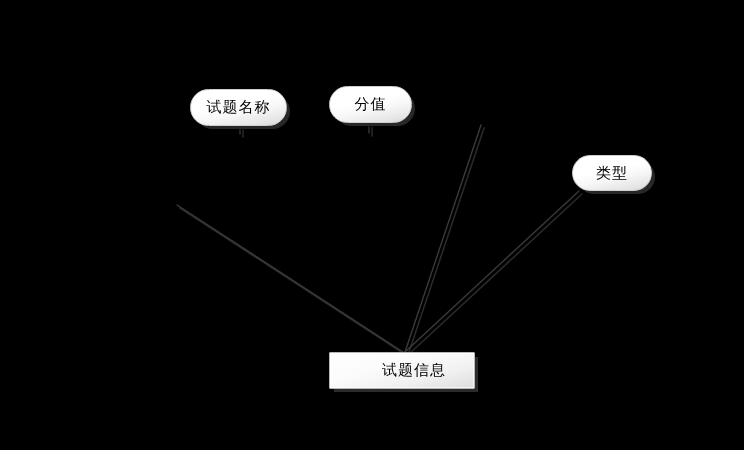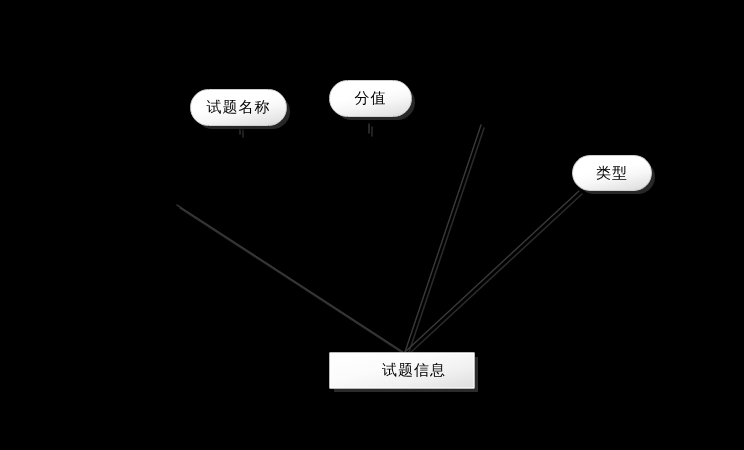--- a/index.html
+++ b/index.html
@@ -92,21 +92,21 @@
       <g>
         <line x1="151" y1="208" x2="377" y2="355" stroke="#2a2a2a" stroke-width="1.6" stroke-linecap="round"></line>
         <line x1="148" y1="205" x2="374" y2="352" stroke="#3a3a3a" stroke-width="1.4" stroke-linecap="round"></line>
       </g>
     </svg>
 
   <div class="node attr" style="left: 161px; top: 89px; width: 97px; height: 37px;">
     <span class="label">试题名称</span>
   </div>
 
-  <div class="node attr" style="left: 300px; top: 80px; width: 83px; height: 37px;">
+  <div class="node attr" style="left: 300px; top: 86px; width: 83px; height: 37px;">
     <span class="label">分值</span>
   </div>
 
 
   <div class="node attr" style="left: 543px; top: 155px; width: 80px; height: 36px; font-family: Liberation Serif, serif;">
     <span class="label">类型</span>
   </div>
 
 
   <div class="node entity" style="left: 300px; top: 352px; width: 146px; height: 37px; padding-left: 24px;">

